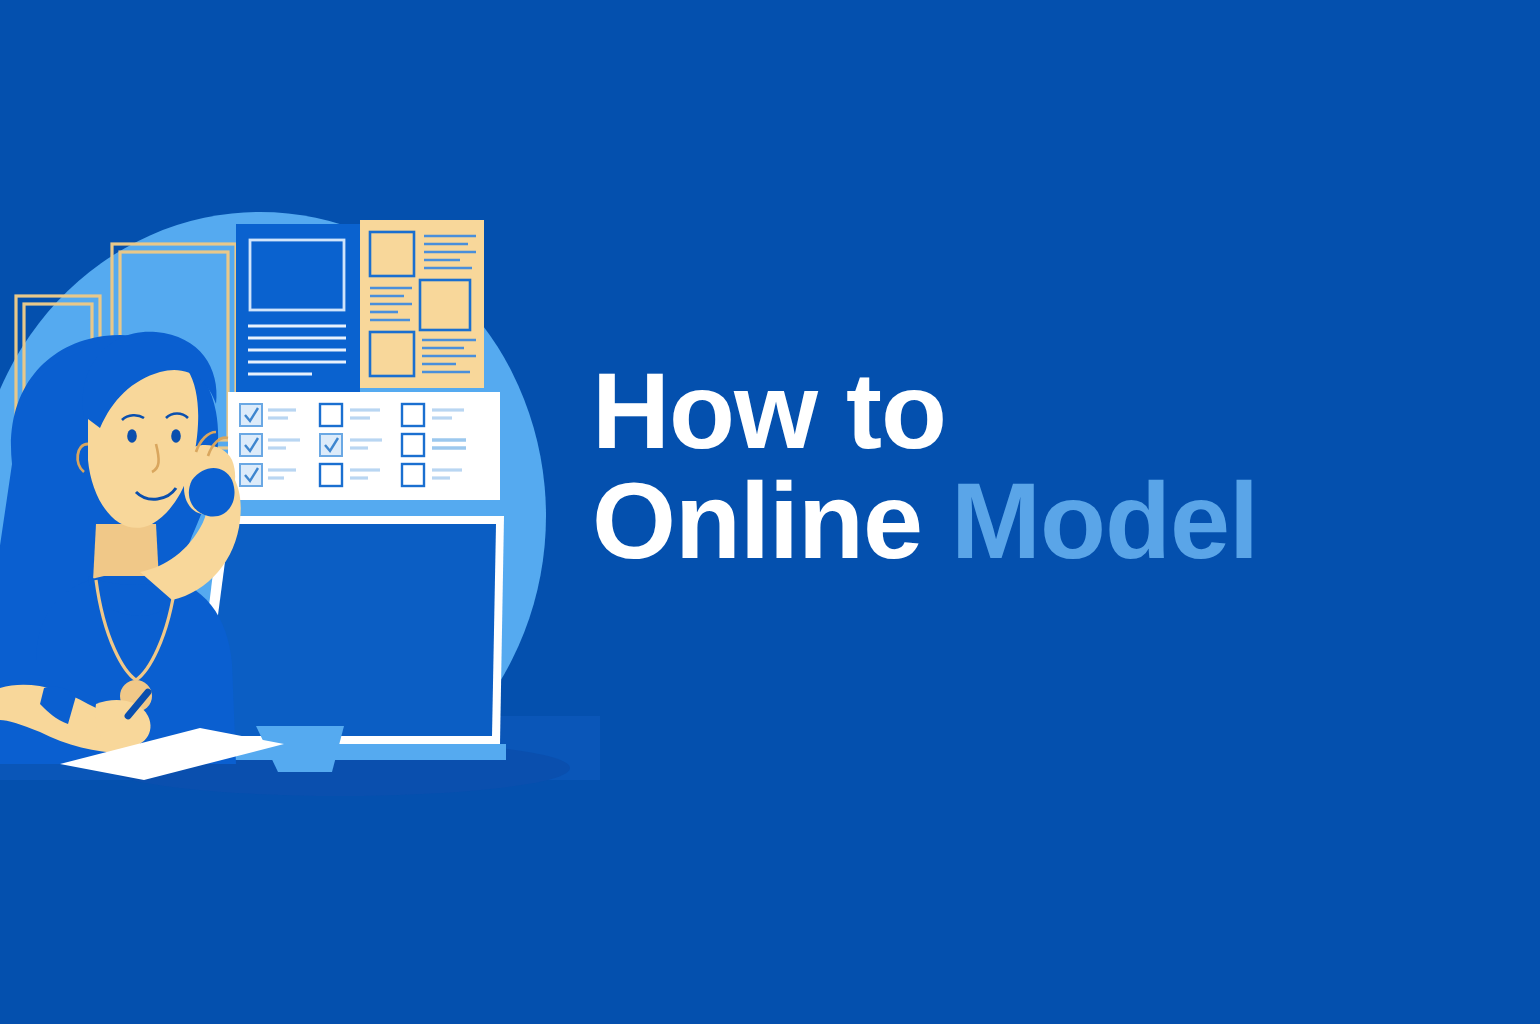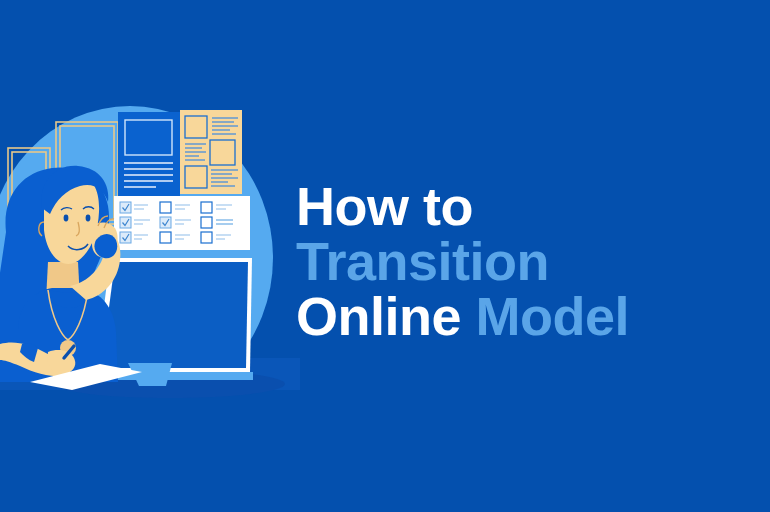--- a/index.html
+++ b/index.html
@@ -214,20 +214,17 @@
         <path d="M64 358 L74 346" stroke="#0a4fae" stroke-width="3.4" stroke-linecap="round"></path>
       </g>
     </svg>
   </div>
 
   <div id="headline">
     <span class="hl-line">
       <span class="hl-seg">How to</span>
     </span>
     <span class="hl-line">
-      <span class="hl-seg hl-accent">Transition</span>
-    </span>
-    <span class="hl-line">
       <span class="hl-seg">Online </span><span class="hl-seg hl-accent">Model</span>
     </span>
   </div>
 
 </div>
 
 </body></html>

